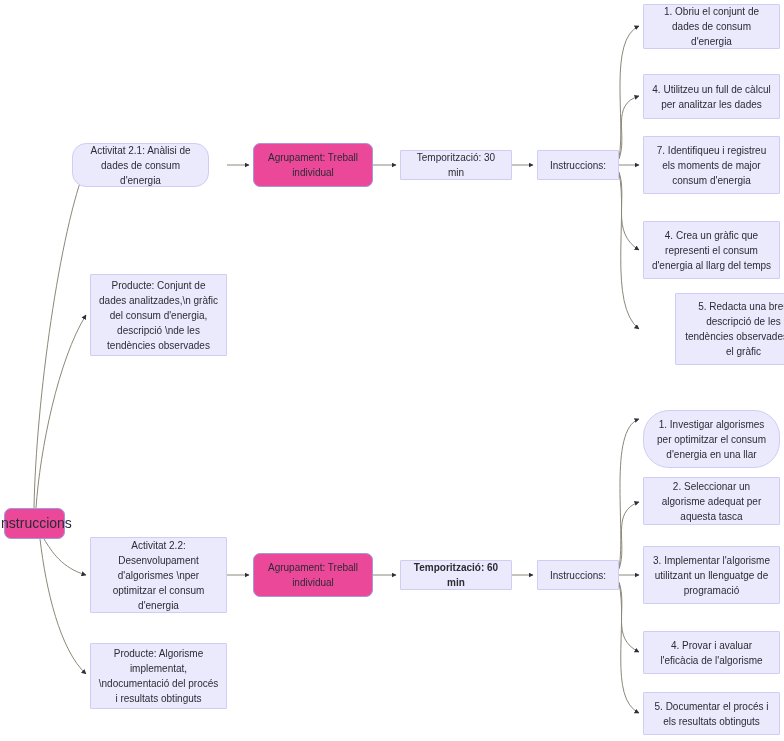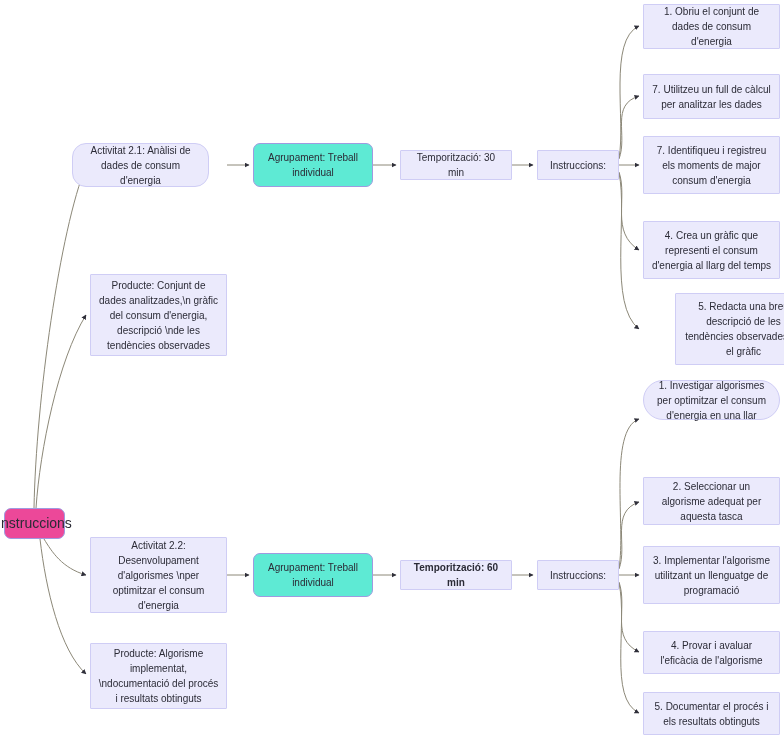--- a/index.html
+++ b/index.html
@@ -35,21 +35,21 @@
     text-align: center;
     background: #ebeafc;
     border: 1px solid #cfcdf5;
     color: #2b2b36;
     font-size: 10px;
     line-height: 15px;
     padding: 4px 7px;
     border-radius: 1px;
   }
   .node.accent {
-    background: #5eead4;
+    background: #ec4899;
     border: 1.6px solid #9f9ae0;
     border-radius: 7px;
   }
   .node.root {
     background: #ec4899;
     border: 1.6px solid #9f9ae0;
     border-radius: 7px;
     font-size: 14px;
   }
   .node .ntext {
@@ -134,32 +134,32 @@
 
   <div class="node" style="left:537px;top:560px;width:82px;height:30px;">
     <span class="ntext">Instruccions:</span>
   </div>
 
   <div id="instruction-nodes">
       <div class="node" style="left: 643px; top: 4px; width: 137px; height: 45px;">
         <span class="ntext">1. Obriu el conjunt de dades de consum d'energia</span>
       </div>
       <div class="node" style="left: 643px; top: 74px; width: 137px; height: 45px;">
-        <span class="ntext">7. Utilitzeu un full de càlcul per analitzar les dades</span>
+        <span class="ntext">4. Utilitzeu un full de càlcul per analitzar les dades</span>
       </div>
       <div class="node" style="left: 643px; top: 136px; width: 137px; height: 58px;">
         <span class="ntext">7. Identifiqueu i registreu els moments de major consum d'energia</span>
       </div>
       <div class="node" style="left: 643px; top: 221px; width: 137px; height: 58px;">
         <span class="ntext">4. Crea un gràfic que representi el consum d'energia al llarg del temps</span>
       </div>
       <div class="node" style="left: 675px; top: 293px; width: 137px; height: 72px;">
         <span class="ntext">5. Redacta una breu descripció de les tendències observades en el gràfic</span>
       </div>
-      <div class="node" style="left: 643px; top: 380px; width: 137px; height: 40px; border-radius: 26px;">
+      <div class="node" style="left: 643px; top: 410px; width: 137px; height: 58px; border-radius: 26px;">
         <span class="ntext">1. Investigar algorismes per optimitzar el consum d'energia en una llar</span>
       </div>
       <div class="node" style="left: 643px; top: 477px; width: 137px; height: 48px;">
         <span class="ntext">2. Seleccionar un algorisme adequat per aquesta tasca</span>
       </div>
       <div class="node" style="left: 643px; top: 546px; width: 137px; height: 58px;">
         <span class="ntext">3. Implementar l'algorisme utilitzant un llenguatge de programació</span>
       </div>
       <div class="node" style="left: 643px; top: 631px; width: 137px; height: 43px;">
         <span class="ntext">4. Provar i avaluar l'eficàcia de l'algorisme</span>

